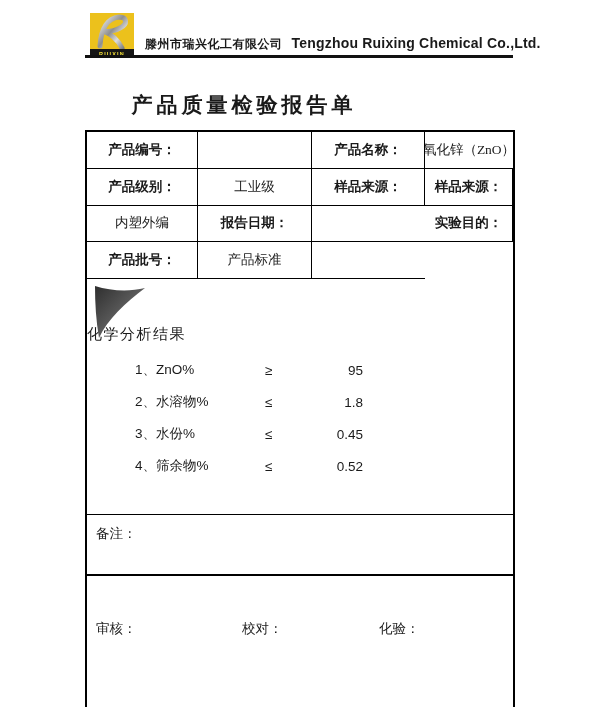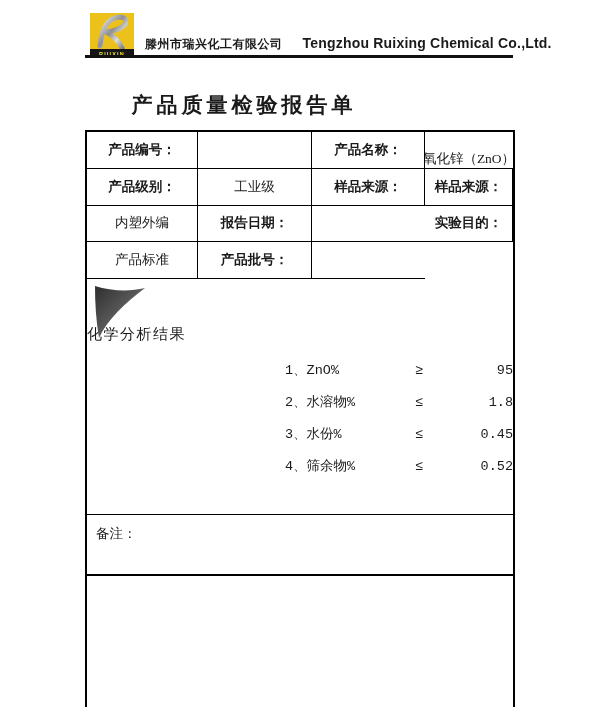--- a/index.html
+++ b/index.html
@@ -3,46 +3,46 @@
 <meta charset="utf-8">
 <style>
   * { margin:0; padding:0; box-sizing:border-box; }
   html,body { width:600px; height:707px; }
   body { background:#ffffff; font-family:"Liberation Sans",sans-serif; color:#1a1a1a; position:relative; overflow:hidden; }
 
   
   .logo { position:absolute; left:90px; top:13px; width:44px; height:45px; }
   .company-line { position:absolute; left:145px; top:34px; white-space:nowrap; }
   .company-cn { font-weight:bold; font-size:12px; letter-spacing:0.5px; }
-  .company-en { font-weight:bold; font-size:14px; margin-left:20px; letter-spacing:0.2px; }
+  .company-en { font-weight:bold; font-size:14px; margin-left:9px; letter-spacing:0.2px; }
   .header-rule { position:absolute; left:85px; top:55px; width:428px; height:3px;
                  border-top:2.5px solid #111; border-bottom:1px solid #111; }
 
   
   .doc-title { position:absolute; left:0; top:91px; width:488px; text-align:center;
                font-size:21px; font-weight:bold; letter-spacing:4px; }
 
   
   .report-table { position:absolute; left:85px; top:130px; width:430px; height:699px;
                   border:2px solid #000; background:#fff; }
   .info-grid { display:grid; grid-template-columns:111px 114px 113px 1fr; grid-auto-rows:36.75px; }
   .cell { border-right:1.5px solid #000; border-bottom:1.5px solid #000;
           display:flex; align-items:center; justify-content:center; overflow:hidden; }
-  .cell.last { border-right:none;align-items:flex-end; }
+  .cell.last { border-right:none; }
   .cell-label { font-weight:bold; font-size:13.5px; white-space:nowrap; }
   .cell-value { font-family:"Liberation Serif",serif; font-size:13.5px; white-space:nowrap; }
 
   
   .big-cell { position:relative; height:236px; border-bottom:1.5px solid #000; }
   .watermark { position:absolute; left:3px; top:4px; }
   .analysis-heading { padding-top:46px; text-align:left; font-family:Liberation Mono, monospace;
                       font-size:15px; letter-spacing:1.5px; }
   .analysis-list { margin-top:10px; }
-  .analysis-row { display:flex; margin-left:115px; height:32px; align-items:center;
-                  font-family:Liberation Mono, monospace; font-size:13.5px;justify-content:flex-end; }
+  .analysis-row { display:flex; margin-left:48px; height:32px; align-items:center;
+                  font-family:Liberation Sans, sans-serif; font-size:13.5px; }
   .a-name { width:130px; }
   .a-comp { width:32px; }
   .a-value { width:66px; text-align:right; }
 
   
   .remarks-cell { height:61px; border-bottom:2px solid #000; font-family:"Liberation Serif",serif;
                   font-size:13.5px; padding:10px 0 0 9px; }
   .signoff-cell { position:relative; height:104px; font-family:"Liberation Serif",serif; font-size:13.5px; }
   .signoff-label { position:absolute; top:44px; white-space:nowrap; }
   .signoff-review { left:9px; }
@@ -114,24 +114,24 @@
           <span class="cell-label">报告日期：</span>
         </div>
       <div class="cell last">
           <span class="cell-value"></span>
         </div>
 
       <div class="cell">
           <span class="cell-label">实验目的：</span>
         </div>
       <div class="cell">
-          <span class="cell-value">产品标准</span>
+          <span class="cell-label">产品批号：</span>
         </div>
       <div class="cell">
-          <span class="cell-label">产品批号：</span>
+          <span class="cell-value">产品标准</span>
         </div>
       <div class="cell last">
           <span class="cell-value"></span>
         </div>
     </div>
 
     <div class="big-cell">
       <div class="watermark">
         <svg width="58" height="56" viewBox="0 0 58 56">
           <defs>
@@ -166,15 +166,20 @@
           <span class="a-comp">≤</span>
           <span class="a-value">0.52</span>
         </div>
       </div>
     </div>
 
     <div class="remarks-cell">
       <span>备注：</span>
     </div>
 
+    <div class="signoff-cell">
+      <span class="signoff-label signoff-review">审核：</span>
+      <span class="signoff-label signoff-proofread">校对：</span>
+      <span class="signoff-label signoff-test">化验：</span>
+    </div>
 
   </div>
 </div>
 
 </body></html>

